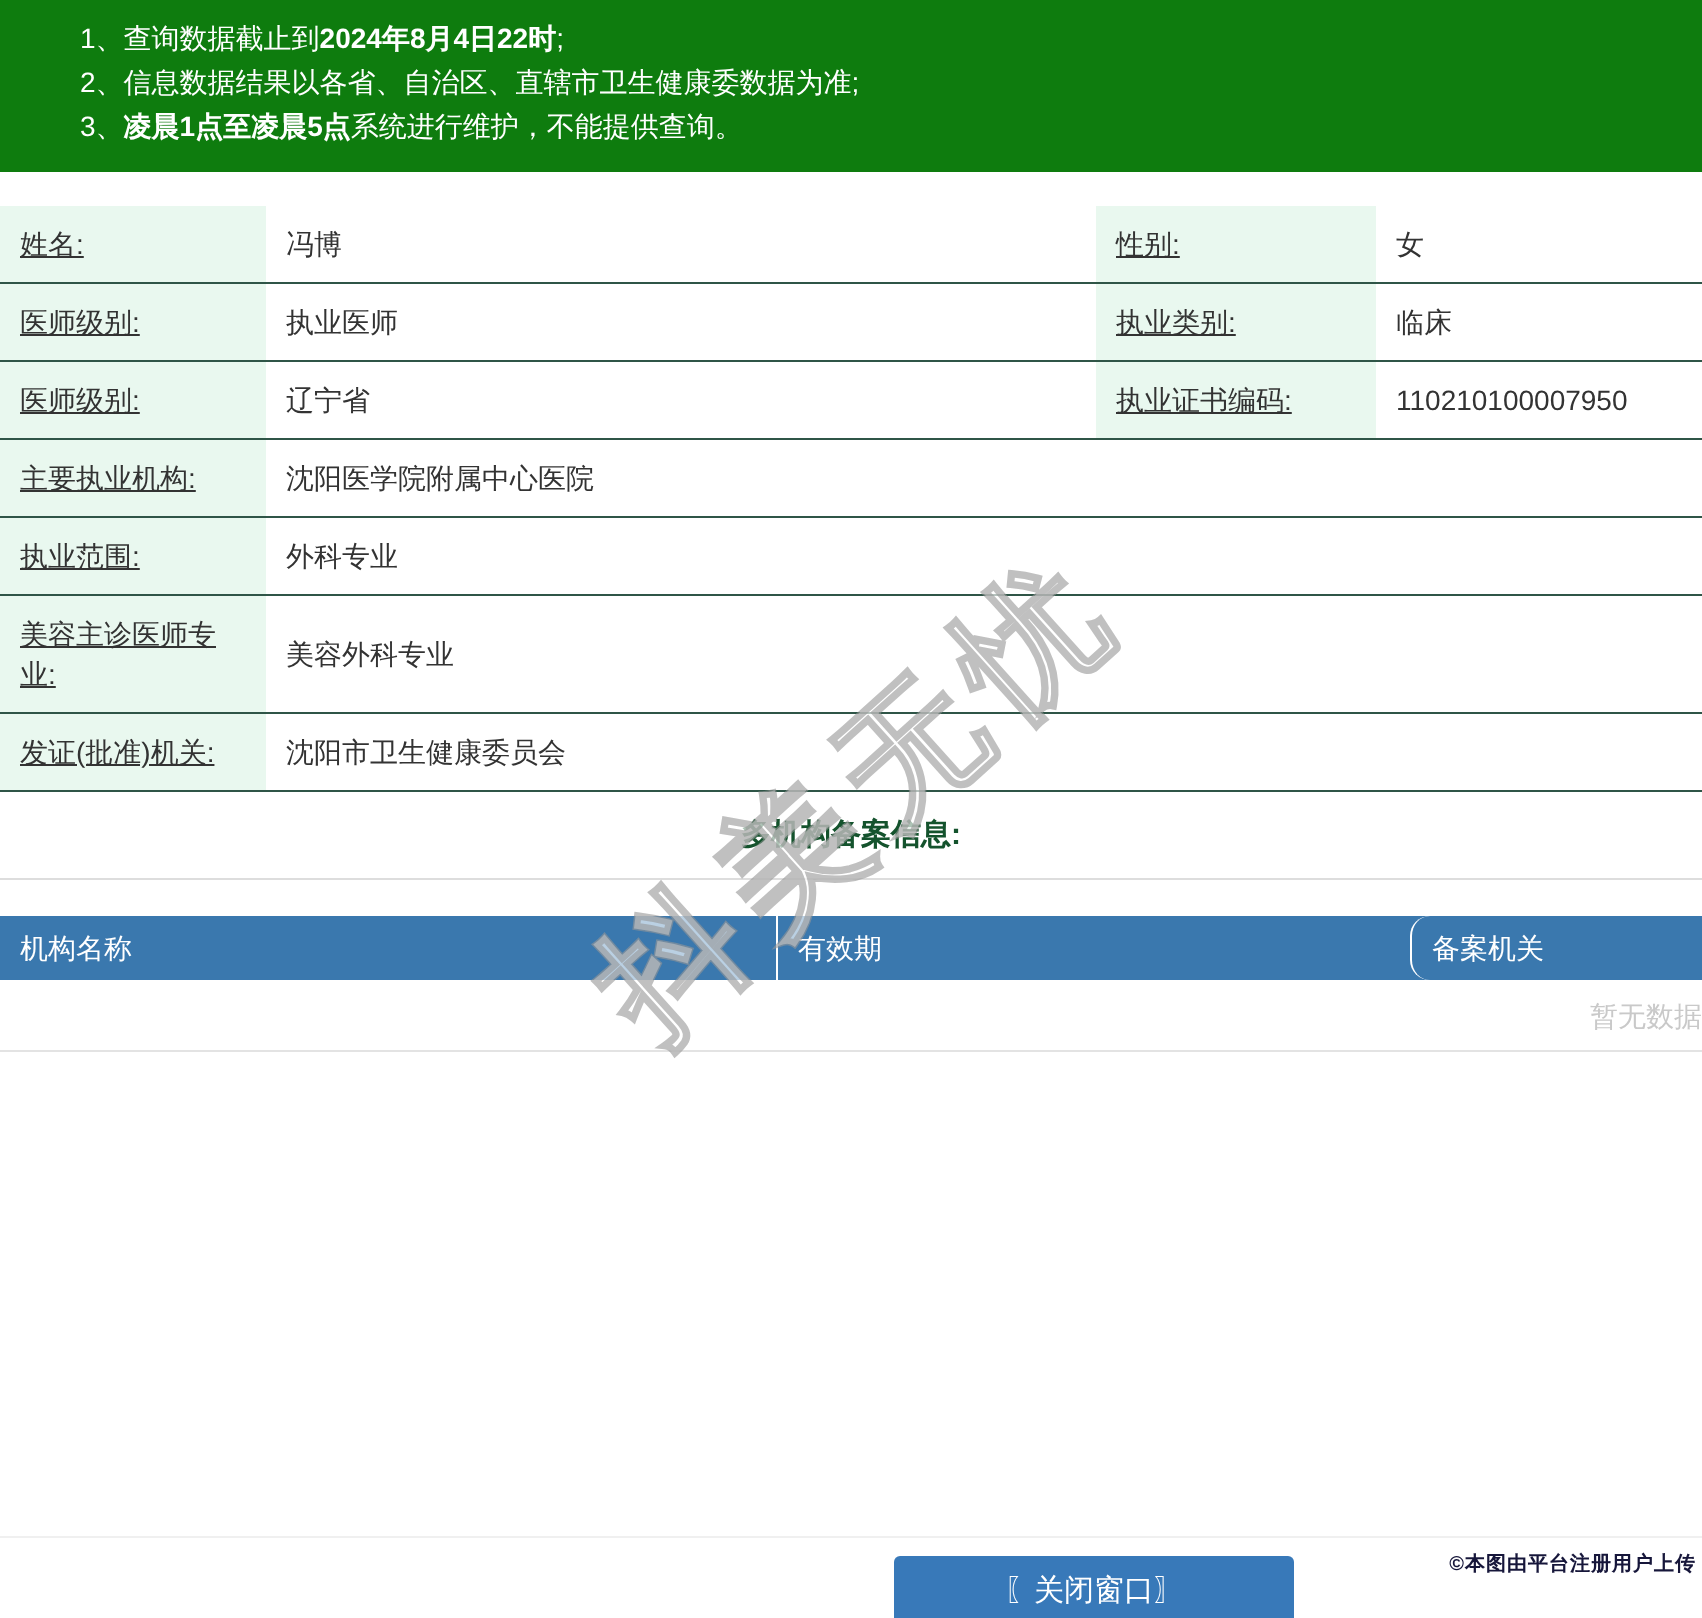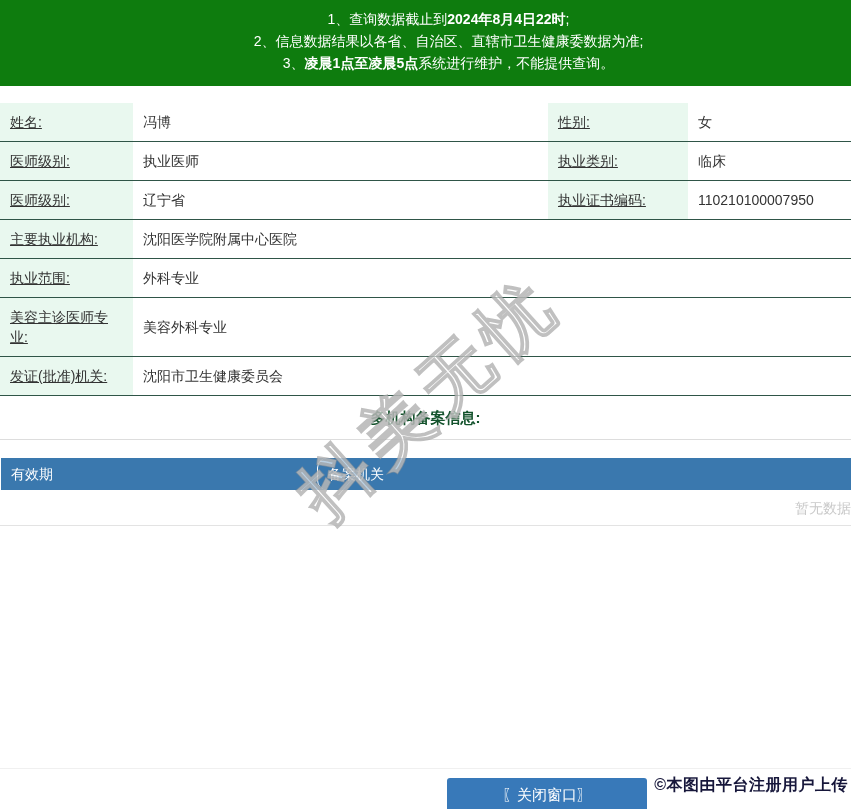--- a/index.html
+++ b/index.html
@@ -9,22 +9,21 @@
     background:#ffffff;
     font-family:"Liberation Sans", sans-serif;
     color:#333;
     overflow:hidden;
   }
 
   
   .banner {
     background:#0e7c0e;
     height:86px;
-    padding:8px 10px 0 56px;
-    text-align:center;
+    padding:8px 10px 0 40px;
   }
   .banner .line {
     color:#ffffff;
     font-size:14px;
     line-height:22px;
     white-space:nowrap;
   }
   .banner b { font-weight:bold; }
 
   
@@ -97,21 +96,21 @@
     color:#ffffff;
     font-size:15px;
     border:none;
     border-radius:3px;
     font-family:"Liberation Sans", sans-serif;
     cursor:pointer;
   }
   .copyright {
     position:absolute;
     right:3px; top:775px;
-    font-size:16px;
+    font-size:10px;
     font-weight:bold;
     color:#16163a;
     letter-spacing:0.5px;
     text-shadow:-1px -1px 0 #fff, 1px -1px 0 #fff, -1px 1px 0 #fff, 1px 1px 0 #fff;
     margin-left:40px;
   }
 
   
   .watermark {
     position:absolute;
@@ -179,20 +178,21 @@
   <tr>
     <td class="lbl">发证(批准)机关:</td>
     <td colspan="3">沈阳市卫生健康委员会</td>
   </tr>
 </tbody>
   </table>
 
 <div class="section-title">多机构备案信息:</div>
 <div class="filing-gap"></div>
 <div class="filing-header">
+  <div class="cell fc1">机构名称</div>
   <div class="cell fc2">有效期</div>
   <div class="cell fc3">备案机关</div>
 </div>
 <div class="empty-row">暂无数据</div>
 
 <div class="footer-line"></div>
 <button class="close-btn">〖关闭窗口〗</button>
 <div class="copyright">©本图由平台注册用户上传</div>
 
 <div class="watermark">抖美无忧</div>

